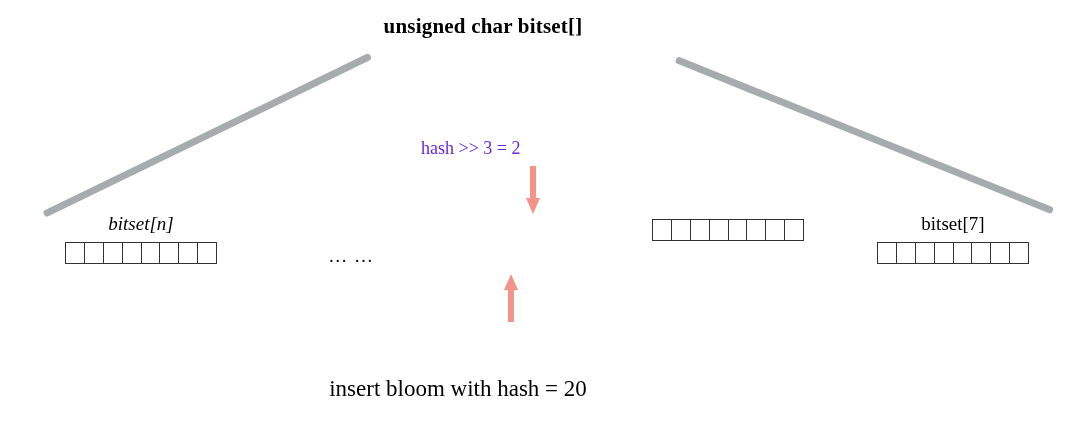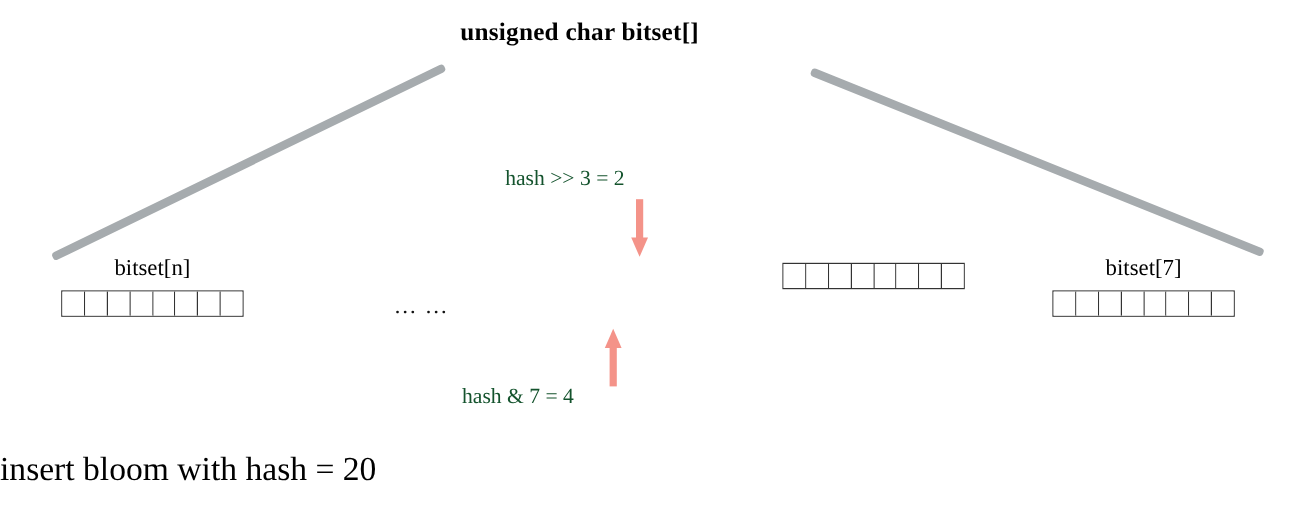--- a/index.html
+++ b/index.html
@@ -82,21 +82,21 @@
     box-sizing: border-box;
     background: #ffffff;
   }
   .cell:last-child {
     border-right: none;
   }
   .cell.filled {
     background: #c8c8c8;
   }
 
-  .group-n  { left: 51px;  }
+  .group-n  { left: 65px; font-style: italic;  }
   .group-2  { left: 427px; }
   .group-1  { left: 652px; }
   .group-0  { left: 877px; }
 
   
   .ellipsis {
     position: absolute;
     left: 296px;
     top: 245px;
     width: 110px;
@@ -105,21 +105,21 @@
     letter-spacing: 1px;
     color: #111111;
     white-space: nowrap;
   }
 
   
   .annot {
     position: absolute;
     font-size: 18px;
     white-space: nowrap;
-    color: #14532d;
+    color: #6d28d9;
   }
   .annot-shift {
     left: 421px;
     top: 138px;
   }
   .annot-mask {
     left: 385px;
     top: 320px;
   }
 
@@ -172,22 +172,22 @@
     top: 0;
     border-bottom: 16px solid #f49389;
   }
 
   
   .caption {
     position: absolute;
     left: 0;
     top: 376px;
     width: 916px;
-    text-align: left;
-    font-size: 28px;
+    text-align: center;
+    font-size: 23px;
     white-space: nowrap;
   }
 </style>
 </head>
 <body>
 
 <div id="canvas">
 
   <div class="title">unsigned char bitset[]</div>
 
@@ -216,21 +216,20 @@
     <div class="shaft"></div>
     <div class="head"></div>
   </div>
 
 
   <div class="arrow arrow-up">
     <div class="head"></div>
     <div class="shaft"></div>
   </div>
 
-  <div class="annot annot-mask">hash &amp; 7 =  4</div>
 
   <div class="bitset-group group-1">
     <div class="cells">
       <div class="cell"></div>
       <div class="cell"></div>
       <div class="cell"></div>
       <div class="cell"></div>
       <div class="cell"></div>
       <div class="cell"></div>
       <div class="cell"></div>

